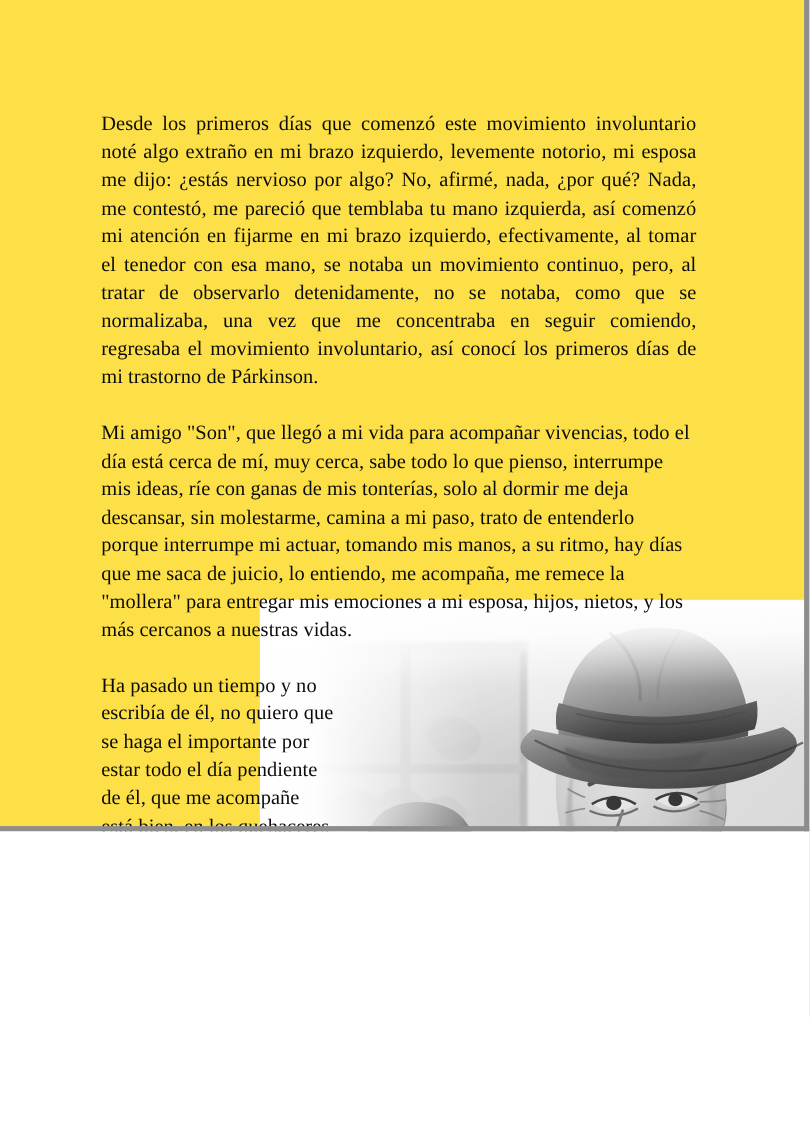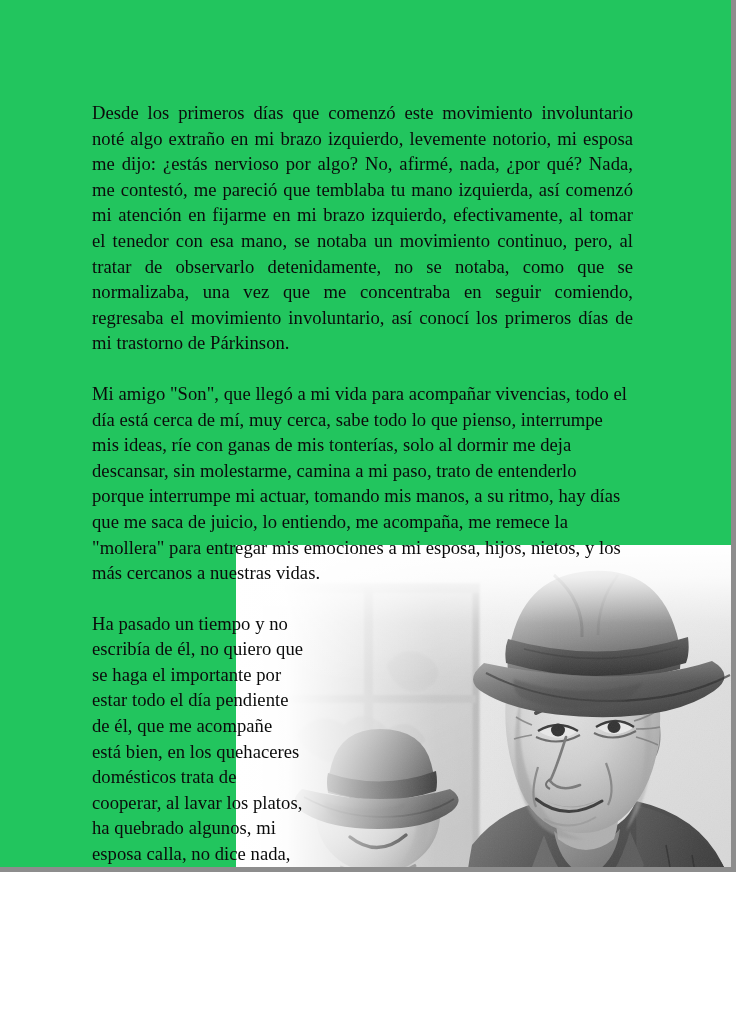--- a/index.html
+++ b/index.html
@@ -7,22 +7,22 @@
     padding: 0;
     background: #ffffff;
   }
   body {
     font-family: "Liberation Serif", "DejaVu Serif", serif;
   }
 
   .page {
     position: relative;
     width: 736px;
-    height: 872px;
-    background: #22c55e;
+    height: 756px;
+    background: #fde047;
     overflow: hidden;
     box-sizing: border-box;
   }
 
   
   .edge-right {
     position: absolute;
     top: 0;
     right: 0;
     width: 5px;

